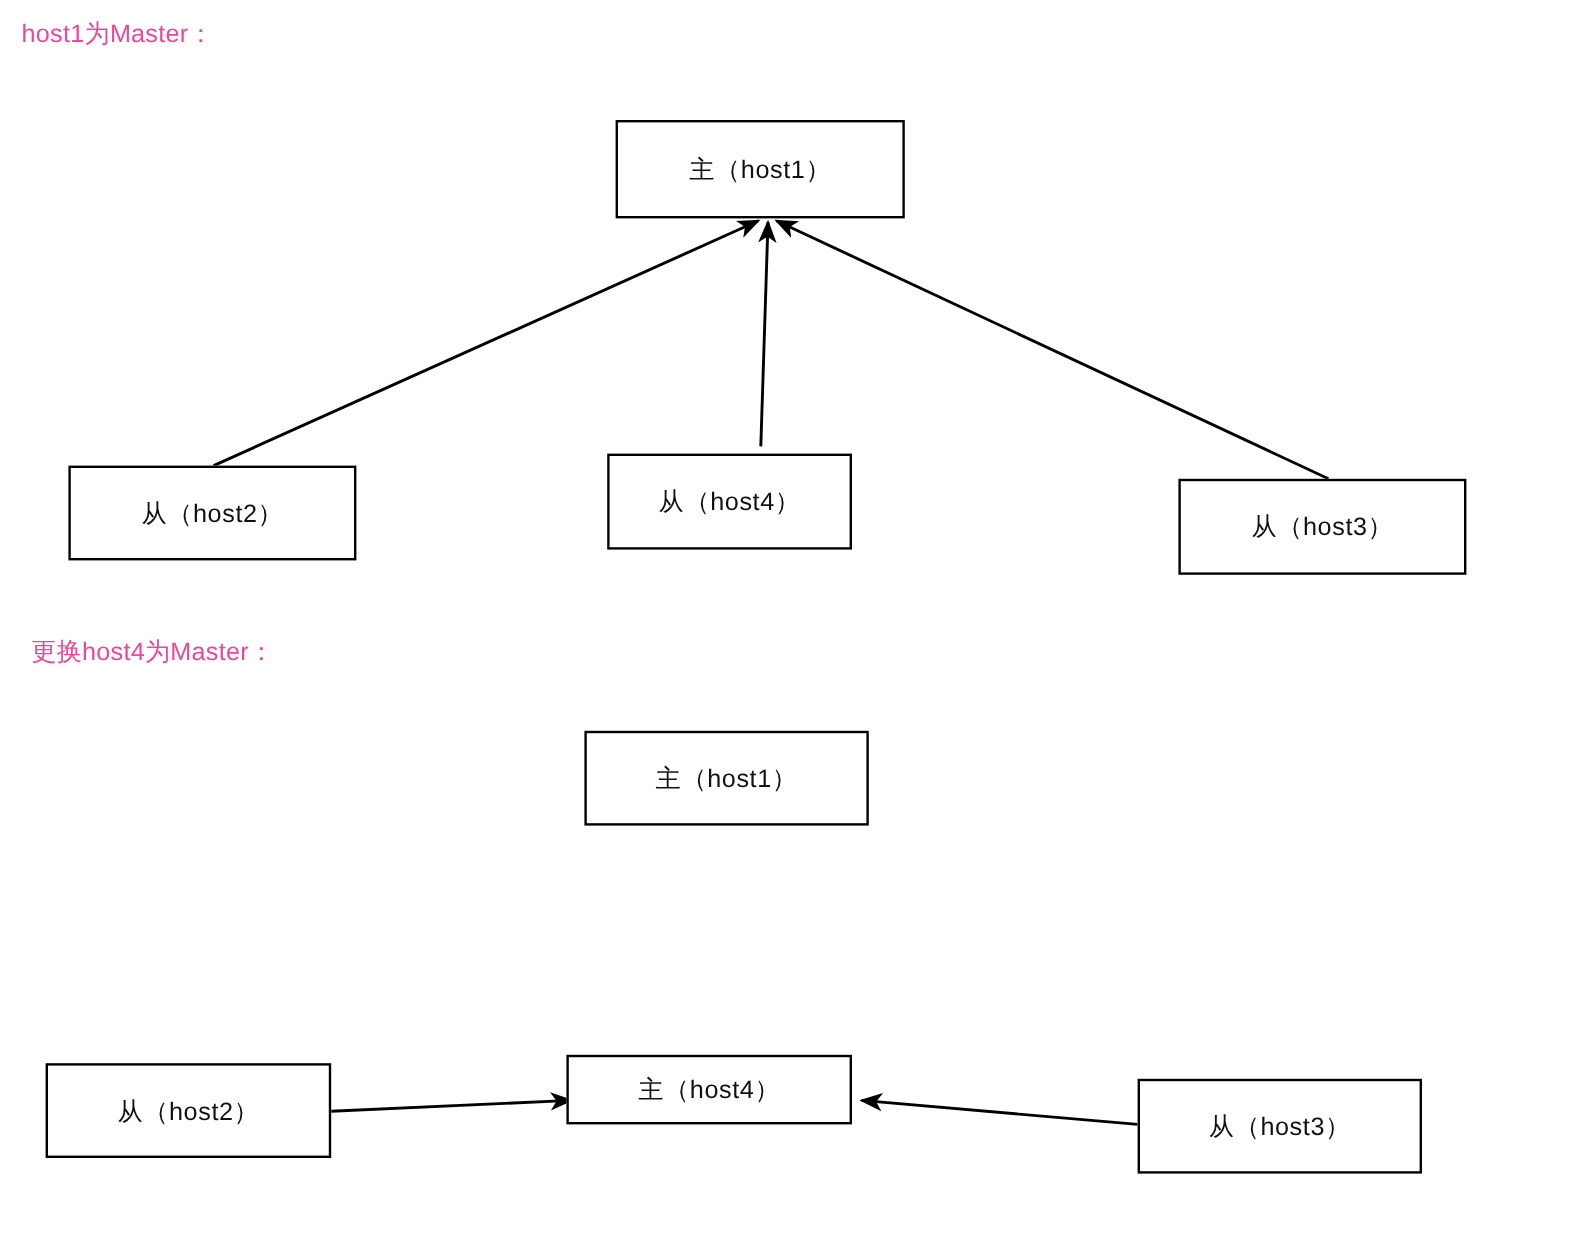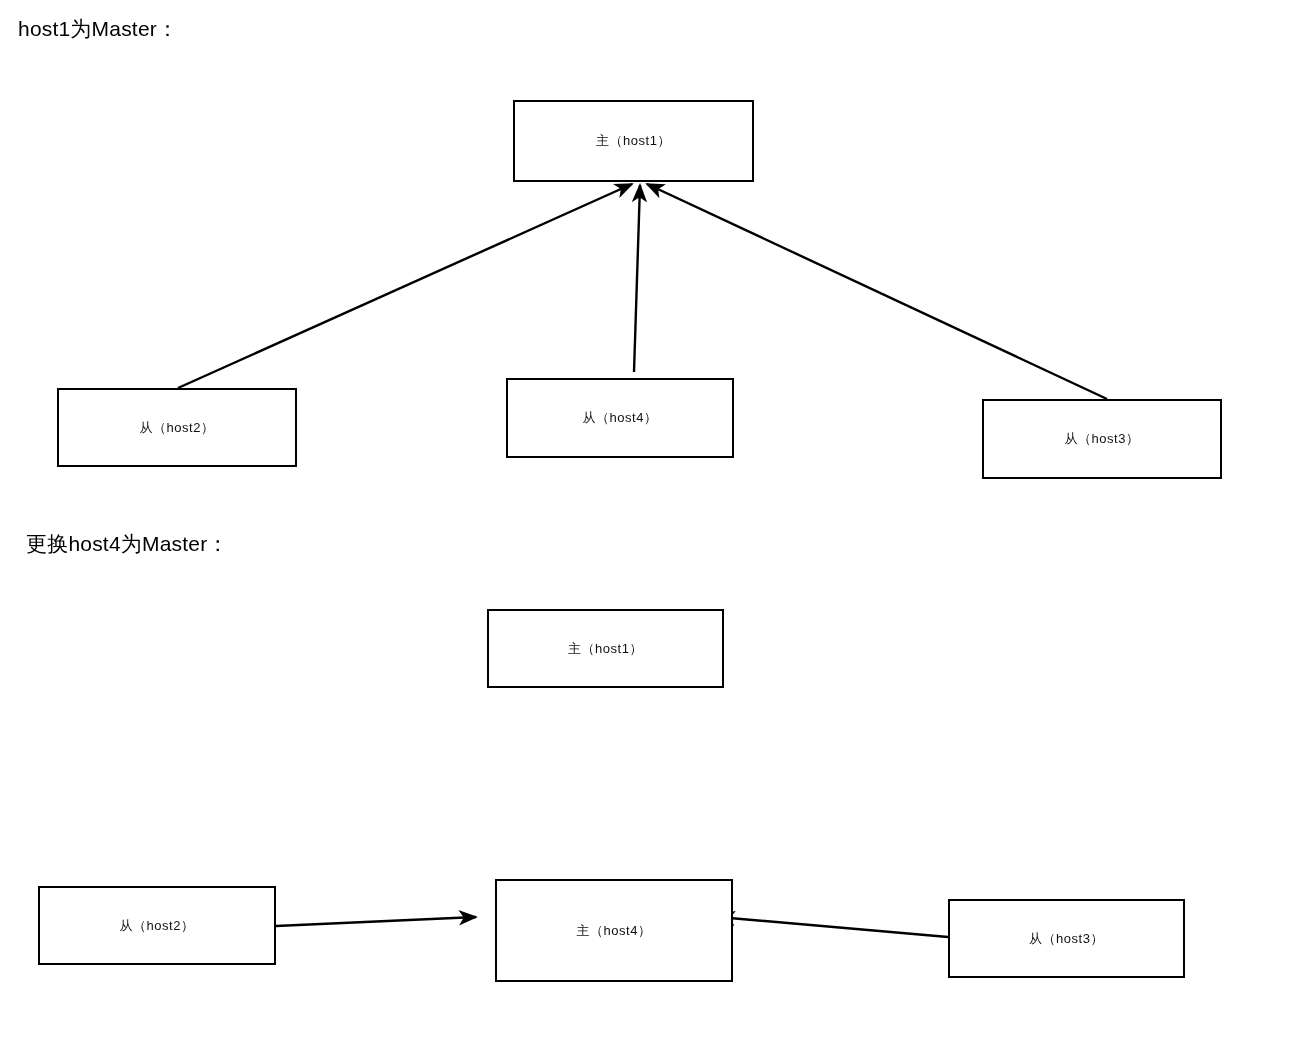--- a/index.html
+++ b/index.html
@@ -25,35 +25,35 @@
     position: absolute;
     left: 0; top: 0;
     width: 1314px;
     height: 1040px;
     pointer-events: none;
   }
   .section-label {
     position: absolute;
     font-size: 21px;
     line-height: 1.2;
-    color: #000000;
+    color: #ec4899;
     white-space: nowrap;
     letter-spacing: 0.2px;
   }
   .node {
     position: absolute;
     box-sizing: border-box;
     background: #ffffff;
     border: 2px solid #000000;
     display: flex;
     align-items: center;
     justify-content: center;
   }
   .node-label {
-    font-size: 13px;
+    font-size: 21px;
     color: #111111;
     white-space: nowrap;
     letter-spacing: 0.5px;
   }
 </style>
 </head>
 <body>
 
 <div class="canvas">
 
@@ -75,32 +75,32 @@
         <line x1="948" y1="937" x2="718" y2="917" stroke="#000000" stroke-width="2.4" marker-end="url(#arrowhead)"></line>
       </g>
   </svg>
 
   <div class="node" id="node-0" style="left: 513px; top: 100px; width: 241px; height: 82px; border-color: rgb(0, 0, 0);">
     <span class="node-label">主（host1）</span>
   </div>
   <div class="node" id="node-1" style="left: 57px; top: 388px; width: 240px; height: 79px; border-color: rgb(0, 0, 0);">
     <span class="node-label">从（host2）</span>
   </div>
-  <div class="node" id="node-2" style="left: 506px; top: 378px; width: 228px; height: 80px; border-color: rgb(0, 0, 0);">
+  <div class="node" id="node-2" style="left: 506px; top: 378px; width: 204px; height: 80px; border-color: rgb(0, 0, 0);">
     <span class="node-label">从（host4）</span>
   </div>
   <div class="node" id="node-3" style="left: 982px; top: 399px; width: 240px; height: 80px; border-color: rgb(0, 0, 0);">
     <span class="node-label">从（host3）</span>
   </div>
   <div class="node" id="node-4" style="left: 487px; top: 609px; width: 237px; height: 79px; border-color: rgb(0, 0, 0);">
     <span class="node-label">主（host1）</span>
   </div>
   <div class="node" id="node-5" style="left: 38px; top: 886px; width: 238px; height: 79px; border-color: rgb(0, 0, 0);">
     <span class="node-label">从（host2）</span>
   </div>
-  <div class="node" id="node-6" style="left: 495px; top: 879px; width: 238px; height: 103px; border-color: rgb(0, 0, 0);">
+  <div class="node" id="node-6" style="left: 472px; top: 879px; width: 238px; height: 58px; border-color: rgb(0, 0, 0);">
     <span class="node-label">主（host4）</span>
   </div>
   <div class="node" id="node-7" style="left: 948px; top: 899px; width: 237px; height: 79px; border-color: rgb(0, 0, 0);">
     <span class="node-label">从（host3）</span>
   </div>
 
 </div>
 
 </body></html>

